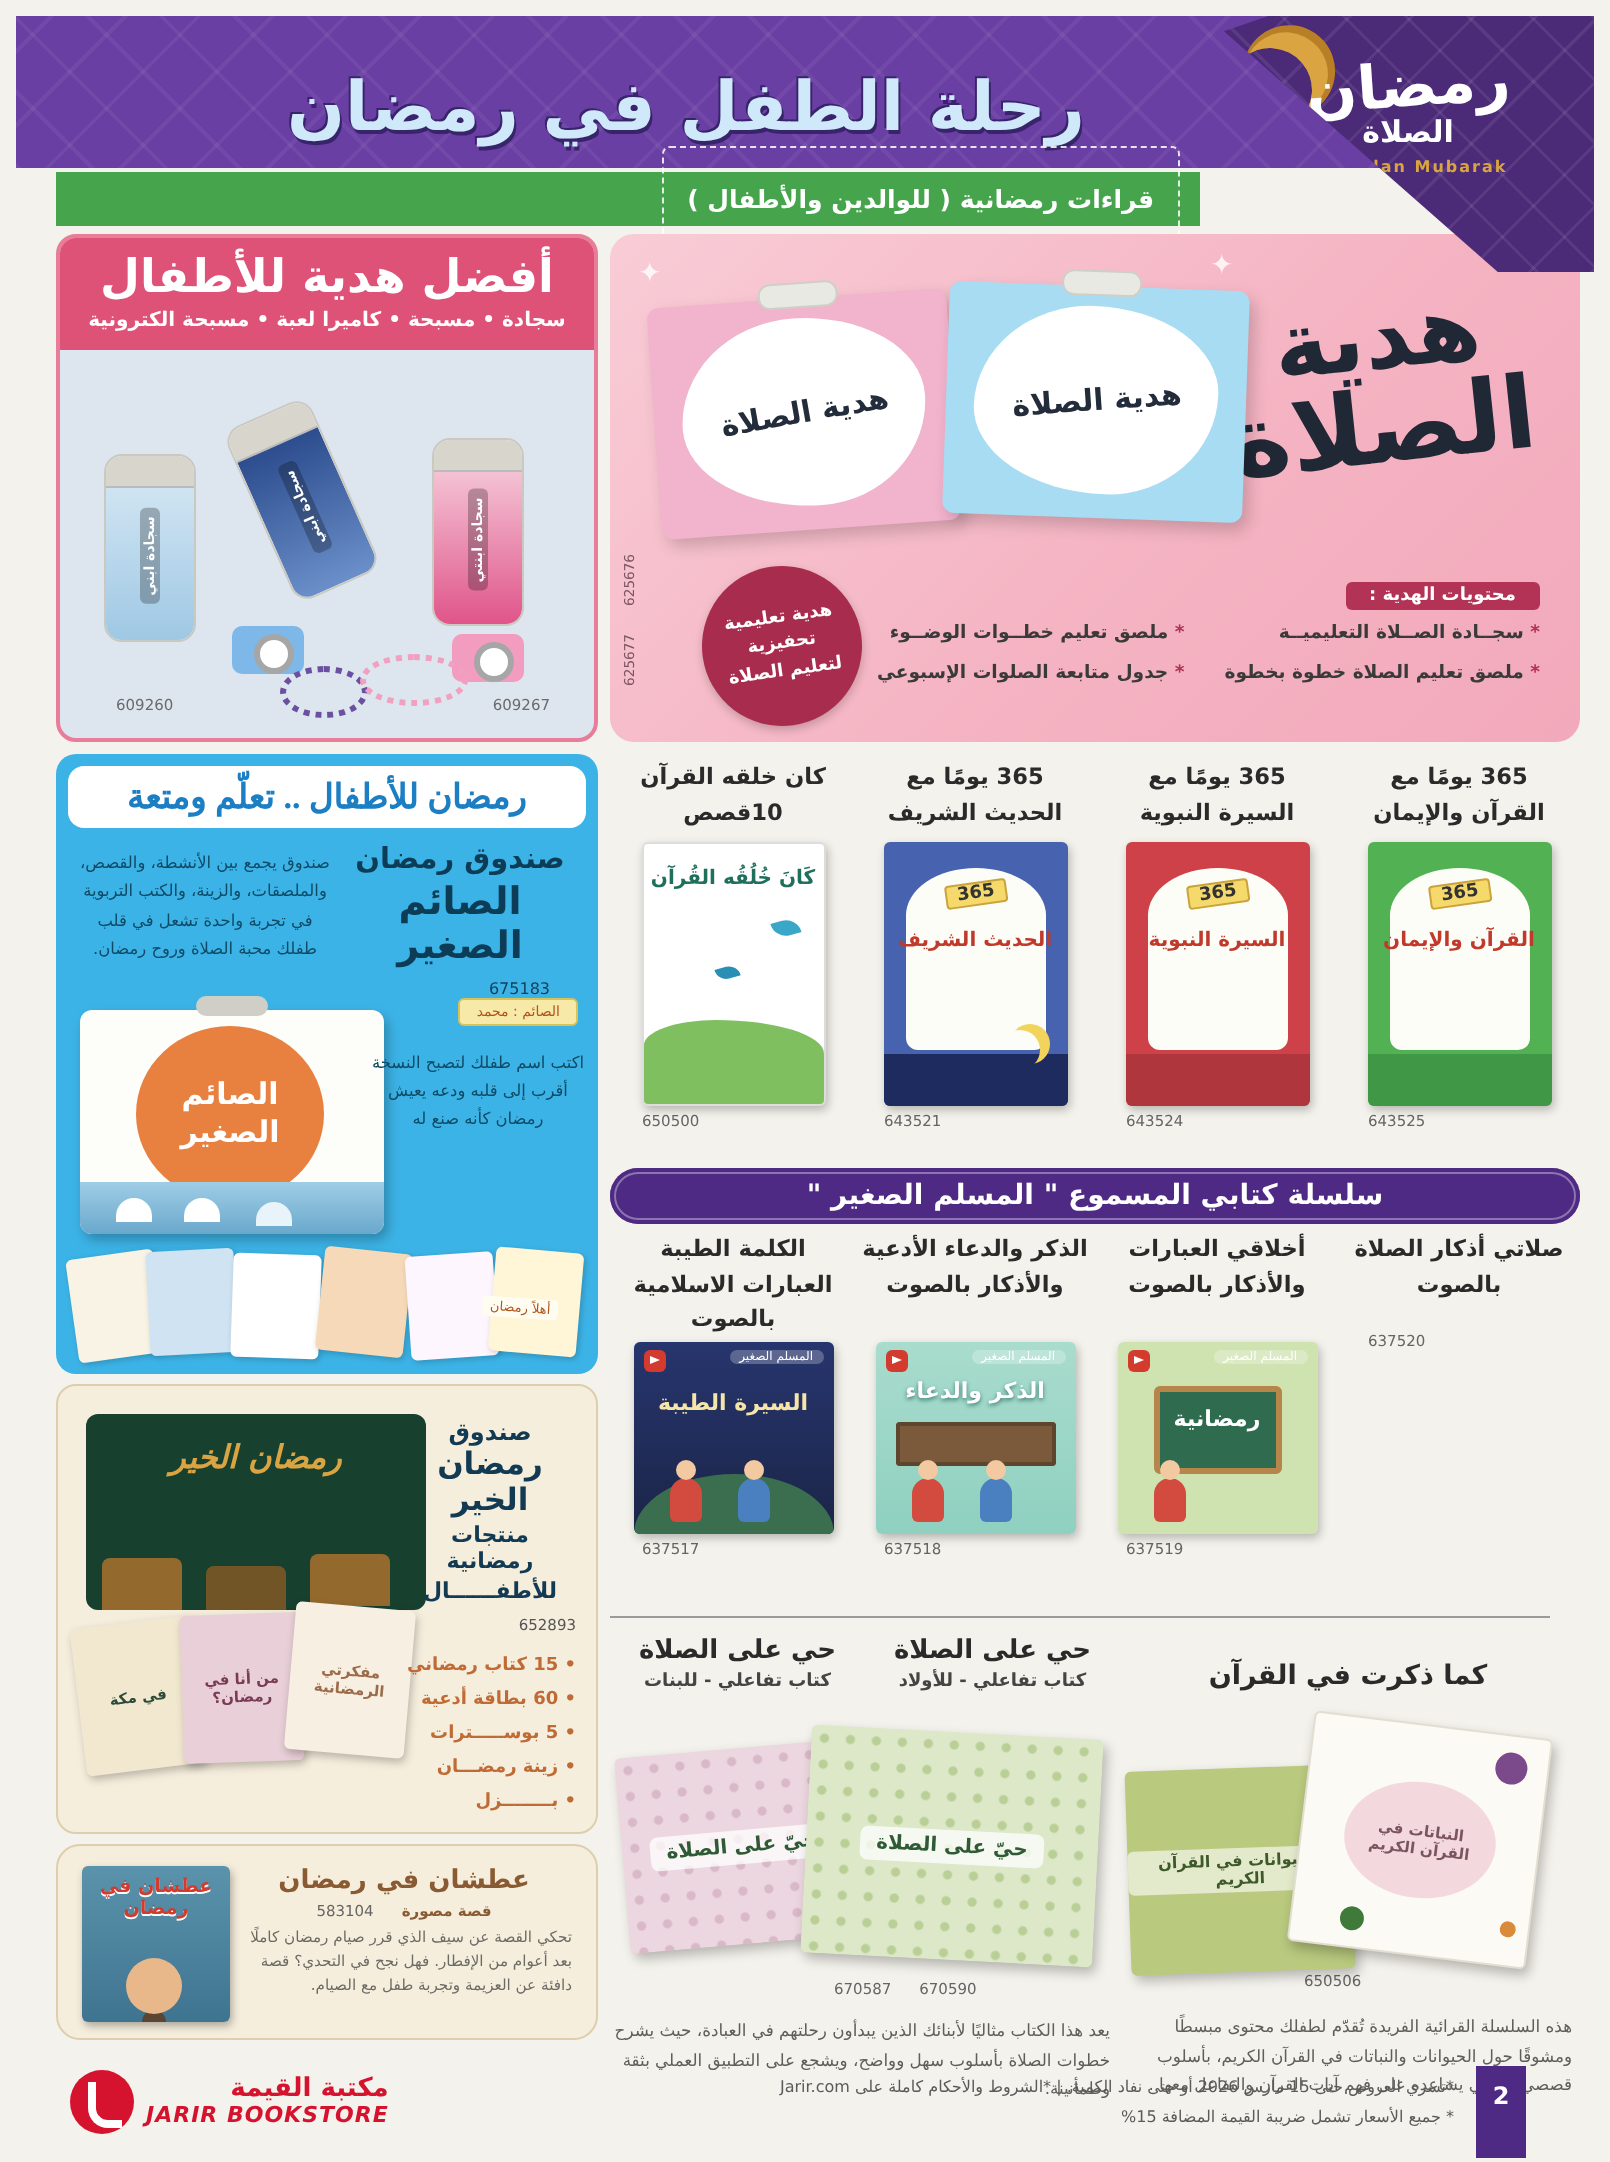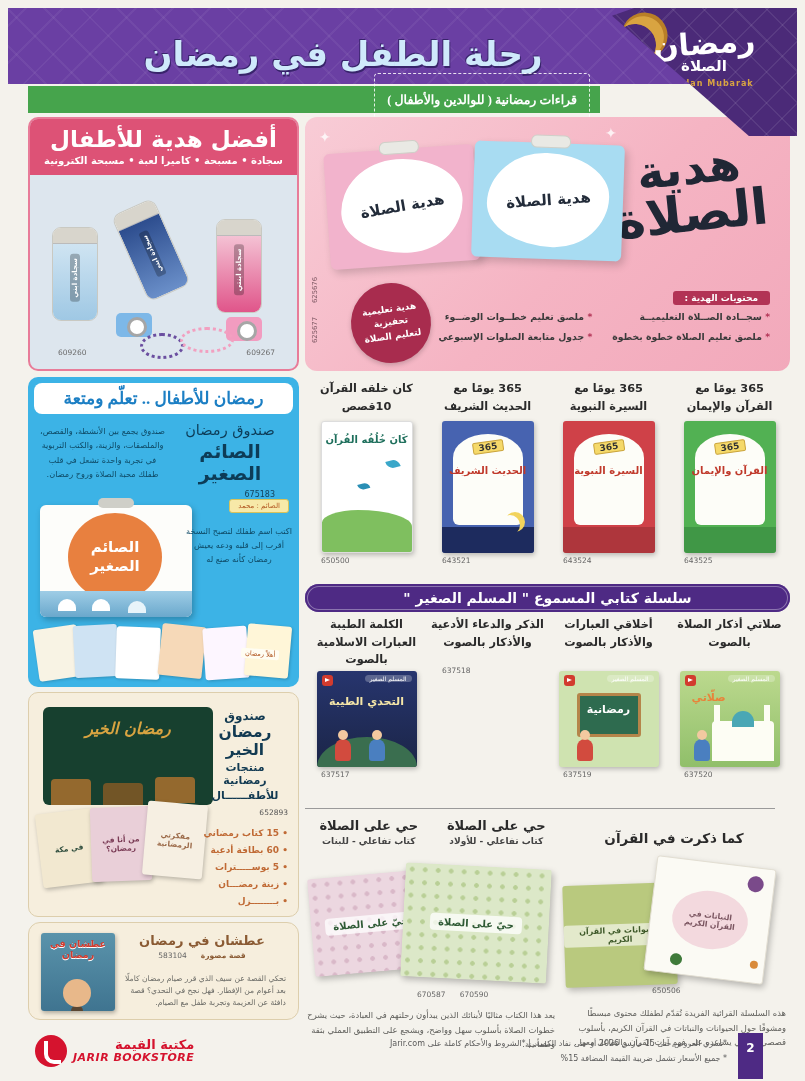--- a/index.html
+++ b/index.html
@@ -20,21 +20,21 @@
               box-shadow:10px -5px 0 0 #d9a441, 12px -6px 0 2px #b97f27; background:transparent; transform:rotate(-18deg); }
   .logo-ar1 { font-size:30px; font-weight:bold; transform:rotate(-4deg); letter-spacing:1px; }
   .logo-ar2 { font-size:15px; font-weight:bold; margin-top:-4px; letter-spacing:4px; }
   .logo-en  { font-size:8px; color:#d9a441; font-weight:bold; margin-top:4px; letter-spacing:1px; }
   .page-title { position:absolute; left:110px; top:26px; width:450px; text-align:center;
                 font-size:34px; font-weight:bold; color:#cfe9fb; direction:rtl;
                 text-shadow:1px 2px 0 #38246b, -1px -1px 0 #38246b; z-index:2; }
   .green-banner { position:absolute; left:28px; top:86px; width:572px; height:27px; background:#46a44c;
                   display:flex; align-items:center; direction:rtl; padding-right:10px; z-index:2; }
   .green-banner .tag { border:1px dashed rgba(255,255,255,.85); border-radius:4px; padding:18px 12px;
-                       color:#fff; font-size:12.5px; font-weight:bold;font-family:Liberation Serif, serif; }
+                       color:#fff; font-size:12.5px; font-weight:bold; }
 
   
   .gift-box { position:absolute; left:28px; top:117px; width:271px; height:254px; border-radius:10px;
               border:2px solid #e87c99; overflow:hidden; background:#dde6ee; z-index:2; }
   .gift-head { background:#dd5276; color:#fff; text-align:center; padding:7px 4px 9px; }
   .gift-title { font-size:23px; font-weight:bold; direction:rtl; }
   .gift-sub { font-size:10px; font-weight:bold; direction:rtl; margin-top:3px; }
   .gift-body { position:relative; height:186px; }
   .tube { position:absolute; width:46px; height:94px; background:#f6f5f0; border:1px solid #c9c9c2;
           border-radius:9px; overflow:hidden; }
@@ -59,21 +59,21 @@
   .beads-purple { left:110px; top:158px; }
   .gift-code { position:absolute; bottom:4px; font-size:7.5px; color:#6b6b6b; }
   .gc-l { left:28px; } .gc-r { right:22px; }
 
   .blue-box { position:absolute; left:28px; top:377px; width:271px; height:310px; border-radius:10px;
               background:#3cb3e6; padding:6px; z-index:2; }
   .blue-head { background:#fff; border-radius:8px; text-align:center; color:#1c7fc4; font-weight:bold;
                font-size:17px; padding:5px 2px; direction:rtl;font-family:Liberation Serif, serif; }
   .blue-row { display:flex; direction:rtl; margin-top:8px; padding:0 4px; }
   .fun-title { width:47%; text-align:center; color:#0d3c57; direction:rtl; }
-  .fun-t1 { font-size:14.5px; font-weight:normal; }
+  .fun-t1 { font-size:14.5px; font-weight:bold; }
   .fun-t2 { font-size:19px; font-weight:bold; margin-top:2px; }
   .fun-code { font-size:8px; margin-top:6px; color:#123f5a; text-align:right; padding-right:14px; }
   .fun-desc { width:53%; font-size:8.2px; color:#0e4a66; line-height:1.75; text-align:center; padding:2px 6px 0 2px; }
   .saim { position:absolute; left:12px; top:128px; width:152px; height:112px; background:#fdfdfa;
           border-radius:6px; box-shadow:2px 3px 6px rgba(0,0,0,.25); }
   .saim::before { content:""; position:absolute; top:-7px; left:58px; width:36px; height:10px;
                   background:#cfcfc8; border-radius:5px; }
   .saim-circle { position:absolute; left:28px; top:8px; width:94px; height:88px; border-radius:50%;
                  background:#e8803f; color:#fff; display:flex; align-items:center; justify-content:center;
                  text-align:center; font-weight:bold; font-size:15px; line-height:1.25; direction:rtl; padding:10px; }
@@ -126,21 +126,21 @@
               background:linear-gradient(#5a93ab,#3f7490); box-shadow:1px 2px 4px rgba(0,0,0,.3); overflow:hidden; }
   .at-cover .ct { position:absolute; top:5px; left:0; right:0; text-align:center; color:#d23b2e;
                   font-size:9.5px; font-weight:bold; direction:rtl; text-shadow:0 1px 0 #fff; }
   .at-cover::after { content:""; position:absolute; bottom:4px; left:22px; width:28px; height:28px;
                      border-radius:50%; background:#e8b88a; box-shadow:0 18px 0 -8px #5a4632; }
   .at-right { position:absolute; right:12px; top:10px; width:168px; direction:rtl; text-align:right; }
   .at-title { font-size:13px; font-weight:bold; color:#8a5a33; text-align:center; }
   .at-meta { display:flex; direction:rtl; justify-content:center; gap:14px; margin-top:3px; }
   .at-type { font-size:7.5px; color:#8a5a33; font-weight:bold; }
   .at-code { font-size:7.5px; color:#666; }
-  .at-desc { font-size:7.6px; color:#6b6b66; line-height:1.6; margin-top:13px; text-align:right; }
+  .at-desc { font-size:7.6px; color:#6b6b66; line-height:1.6; margin-top:3px; text-align:right; }
 
   .jarir { position:absolute; left:35px; top:1035px; display:flex; align-items:center; gap:6px; z-index:2; }
   .jarir-mark { width:32px; height:32px; border-radius:50%; background:#d5132e; position:relative; }
   .jarir-mark::after { content:""; position:absolute; left:9px; top:6px; width:13px; height:19px;
                        border:4px solid #fff; border-top:none; border-right:none; border-radius:0 0 0 10px; }
   .jarir-txt { color:#d5132e; font-weight:bold; line-height:1.1; }
   .jarir-ar { font-size:13px; direction:rtl; }
   .jarir-en { font-size:11px; font-style:italic; letter-spacing:.5px; }
 
   
@@ -453,27 +453,20 @@
   </div>
 
   <div class="series-banner">سلسلة كتابي المسموع " المسلم الصغير "</div>
 
   <div class="brow brow2">
     <div class="bcard">
       <div class="bhead bhead3">
         <span>صلاتي أذكار الصلاة</span>
         <span class="h2">بالصوت</span>
       </div>
-      <div class="sq sq-mosque">
-        <span class="series-pill">المسلم الصغير</span>
-        <span class="audio"></span>
-        <span class="sq-title">صلّاتي</span>
-        <div class="art"></div>
-        <div class="kid k2" style="left:14px;"></div>
-      </div>
       <div class="bcode">637520</div>
     </div>
     <div class="bcard">
       <div class="bhead bhead3">
         <span>أخلاقي العبارات</span>
         <span class="h2">والأذكار بالصوت</span>
       </div>
       <div class="sq sq-board">
         <span class="series-pill">المسلم الصغير</span>
         <span class="audio"></span>
@@ -481,31 +474,39 @@
         <span class="sq-title">رمضانية</span>
         <div class="kid k1"></div>
       </div>
       <div class="bcode">637519</div>
     </div>
     <div class="bcard">
       <div class="bhead bhead3">
         <span>الذكر والدعاء الأدعية</span>
         <span class="h2">والأذكار بالصوت</span>
       </div>
+      <div class="sq sq-teal">
+        <span class="series-pill">المسلم الصغير</span>
+        <span class="audio"></span>
+        <span class="sq-title">الذكر والدعاء</span>
+        <div class="shelf"></div>
+        <div class="kid k1"></div>
+        <div class="kid k2"></div>
+      </div>
       <div class="bcode">637518</div>
     </div>
     <div class="bcard">
       <div class="bhead bhead3">
         <span>الكلمة الطيبة العبارات الاسلامية</span>
         <span class="h2">بالصوت</span>
       </div>
       <div class="sq sq-night">
         <span class="series-pill">المسلم الصغير</span>
         <span class="audio"></span>
-        <span class="sq-title">التحدي الطيبة</span>
+        <span class="sq-title">السيرة الطيبة</span>
         <div class="hill"></div>
         <div class="kid k1"></div>
         <div class="kid k2"></div>
       </div>
       <div class="bcode">637517</div>
     </div>
   </div>
 
   <div class="khair-box">
     <div class="khair-green">

